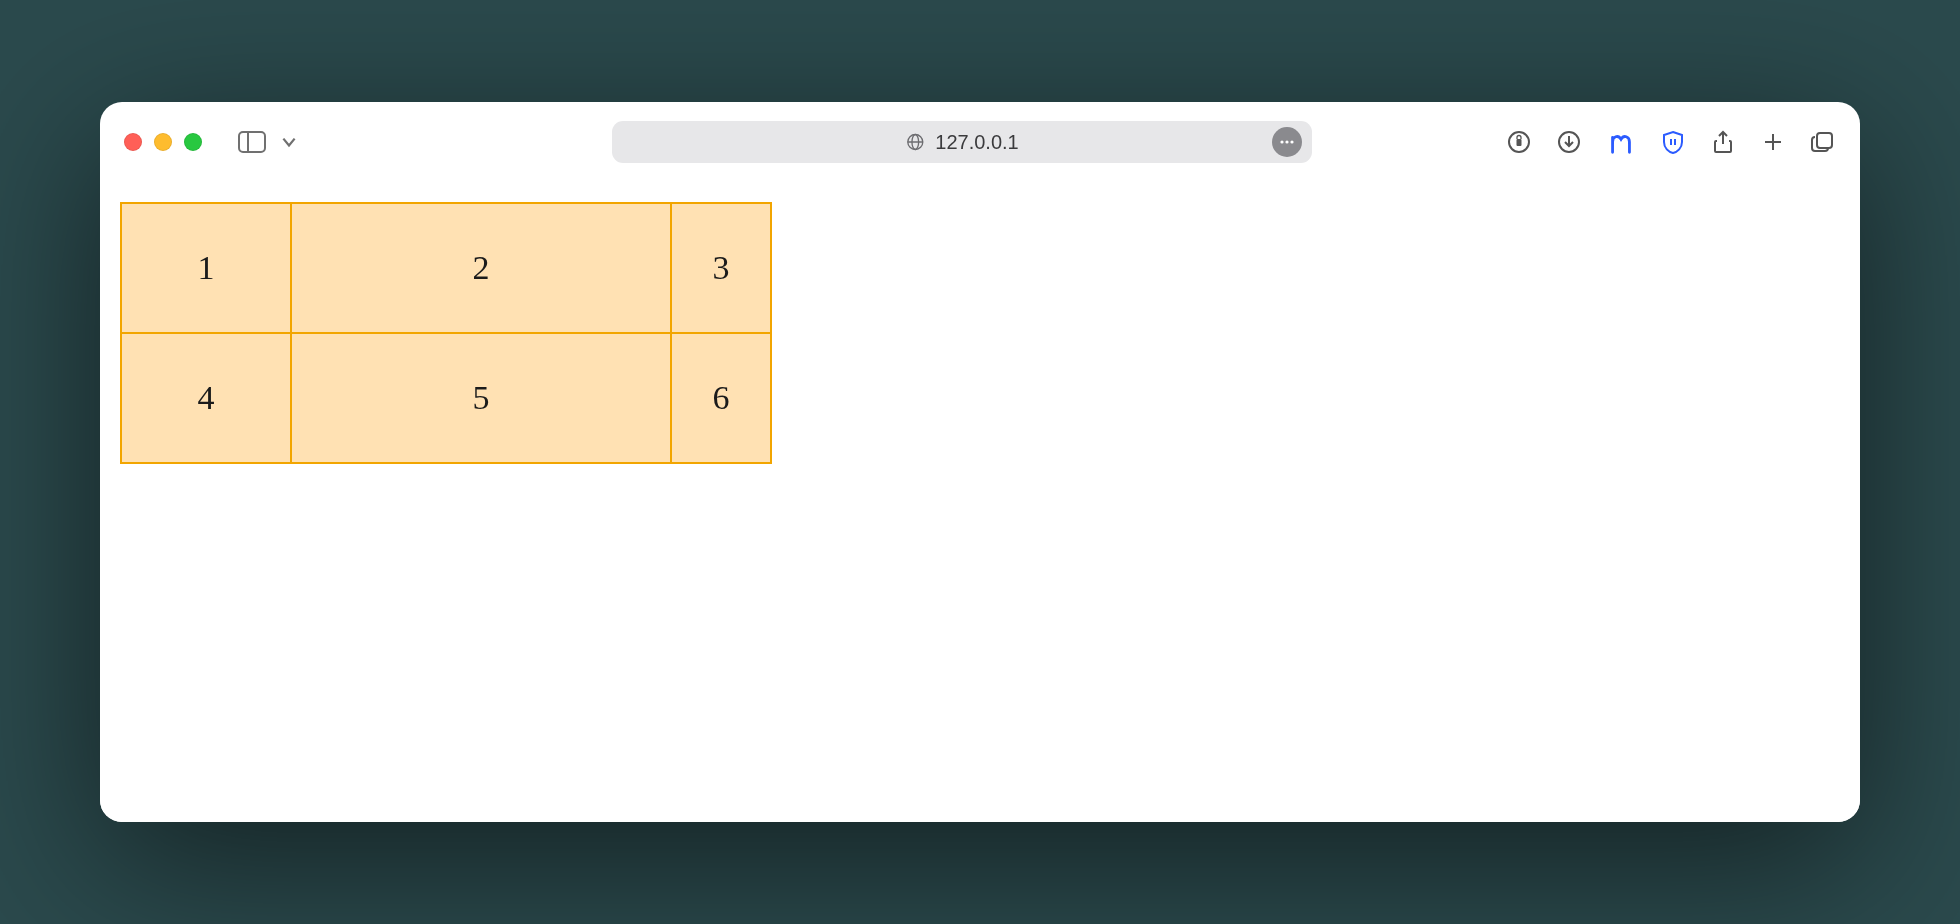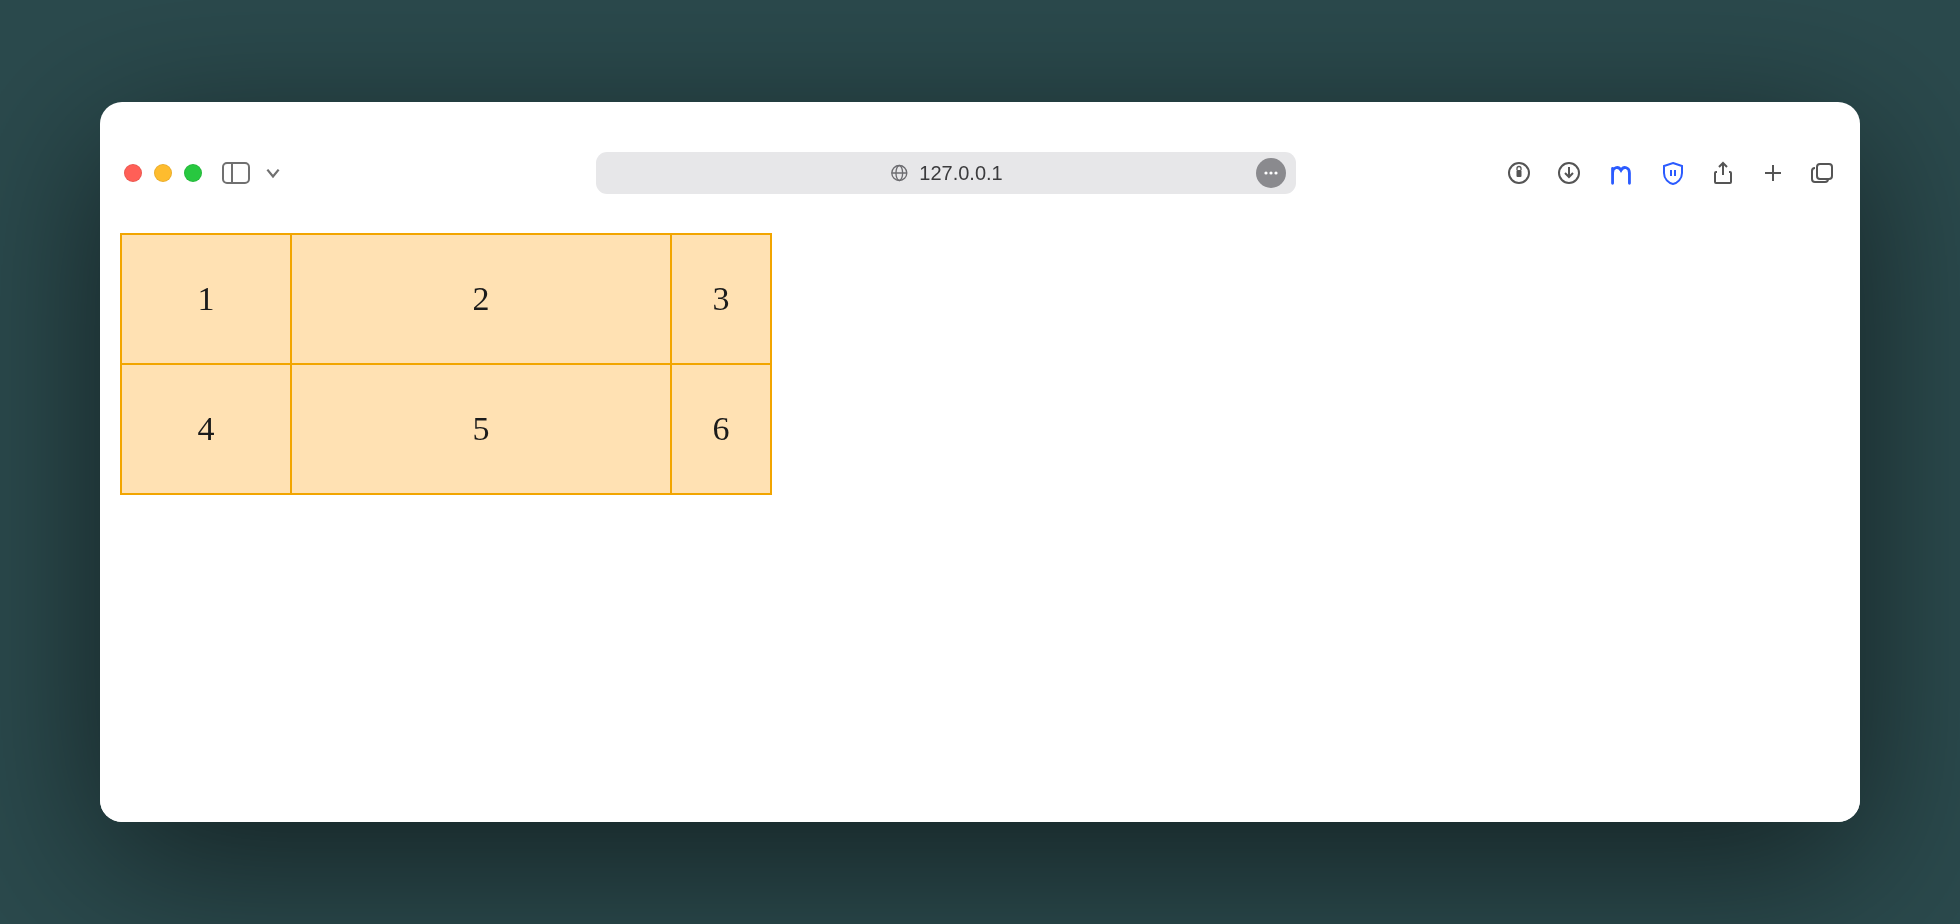--- a/index.html
+++ b/index.html
@@ -23,22 +23,21 @@
       border-radius: 22px;
       overflow: hidden;
       display: flex;
       flex-direction: column;
     }
     .titlebar {
       height: 80px;
       display: flex;
       align-items: center;
       padding: 0 24px;
-      gap: 0;
-      margin-top: 31px;
+      gap: 16px;
     }
     .traffic-lights { display: flex; gap: 12px; }
     .light { width: 18px; height: 18px; border-radius: 50%; }
     .light.red { background: #ff5f57; border: 1px solid rgba(0,0,0,0.08); }
     .light.yellow { background: #febc2e; border: 1px solid rgba(0,0,0,0.08); }
     .light.green { background: #28c840; border: 1px solid rgba(0,0,0,0.08); }
     .toolbar-left { display: flex; align-items: center; gap: 14px; margin-left: 20px; }
     .sidebar-btn, .chevron-btn { color: #707070; display: flex; align-items: center; justify-content: center; }
     .sidebar-btn svg { width: 28px; height: 24px; }
     .chevron-btn svg { width: 18px; height: 18px; }

